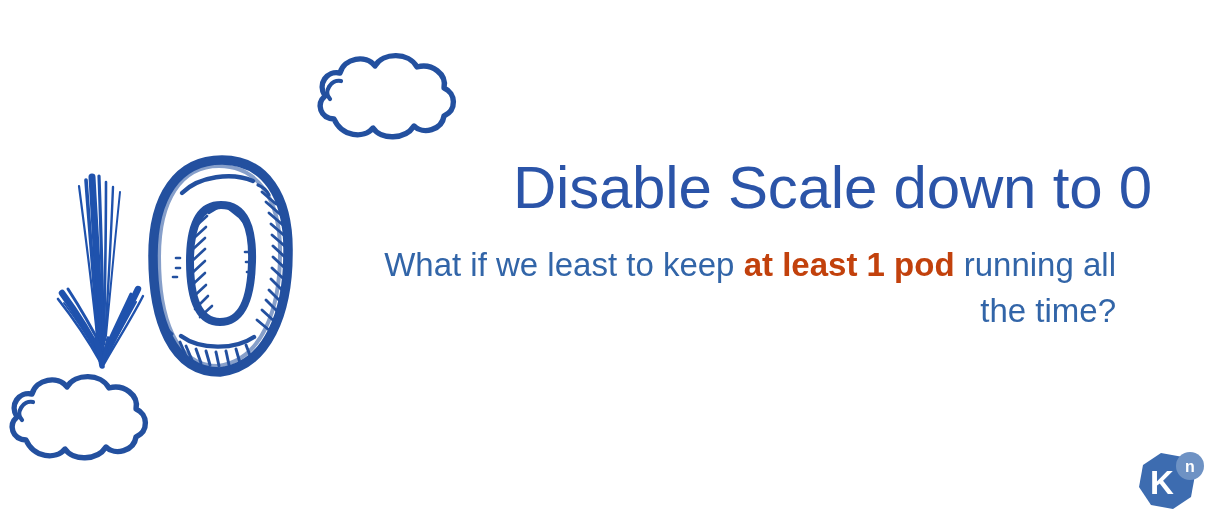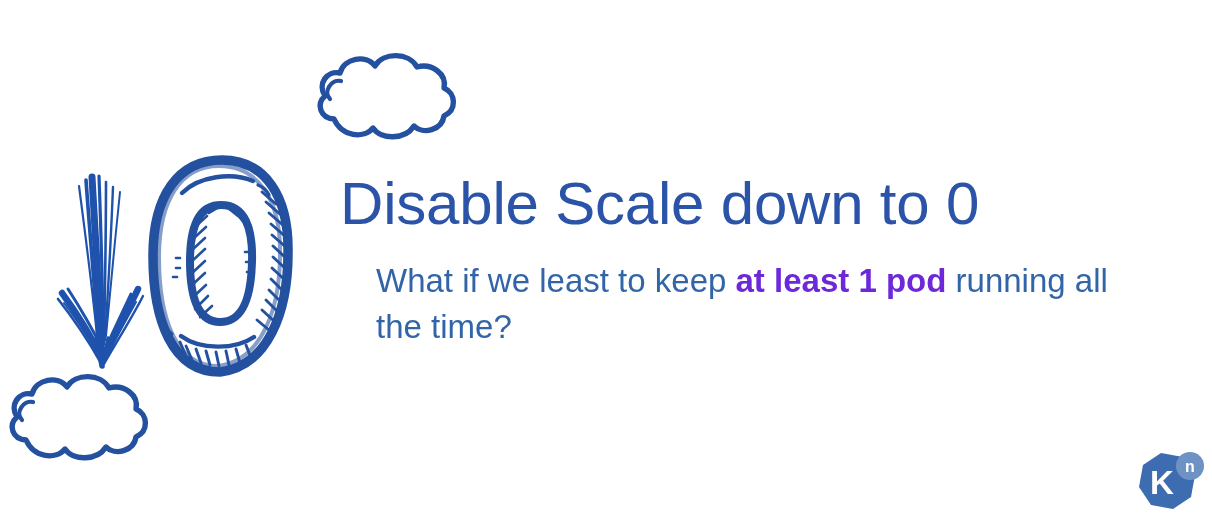--- a/index.html
+++ b/index.html
@@ -26,23 +26,23 @@
     top: 0;
     width: 1212px;
     height: 525px;
     pointer-events: none;
   }
 
   
   #text-block {
     position: absolute;
     left: 340px;
-    top: 172px;
+    top: 156px;
     width: 812px;
-    text-align: left;
+    text-align: right;
   }
   #slide-title {
     font-family: "Liberation Sans", sans-serif;
     font-size: 60px;
     font-weight: 300;
     letter-spacing: -0.2px;
     line-height: 1.06;
     color: #2B54A8;
     margin: 0;
     white-space: nowrap;
@@ -53,21 +53,21 @@
     font-size: 33px;
     font-weight: 400;
     line-height: 1.42;
     color: #3265A8;
     max-width: 740px;
     margin-left: auto;
     margin-right: auto;
   }
   #slide-subtitle .em {
     font-weight: 700;
-    color: #6d28d9;
+    color: #c2410c;
   }
 
   
   #brand-logo {
     position: absolute;
     left: 1131px;
     top: 447px;
     width: 78px;
     height: 74px;
   }

